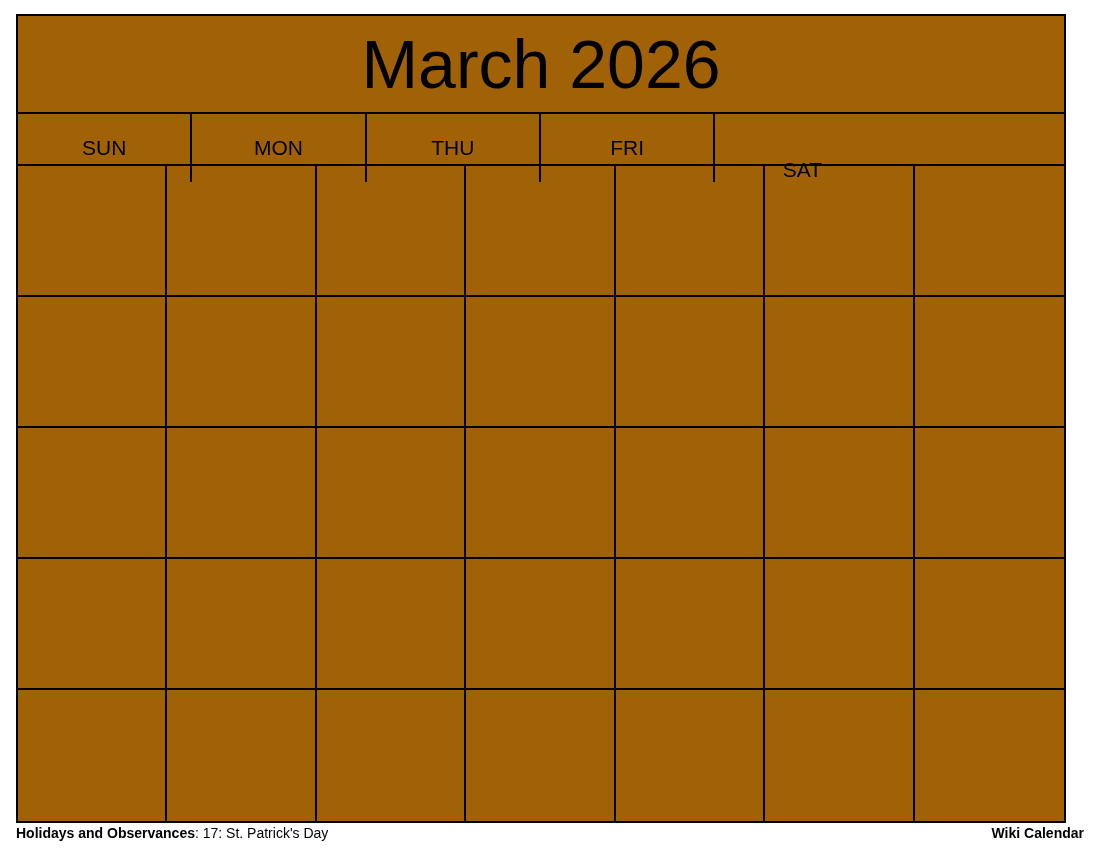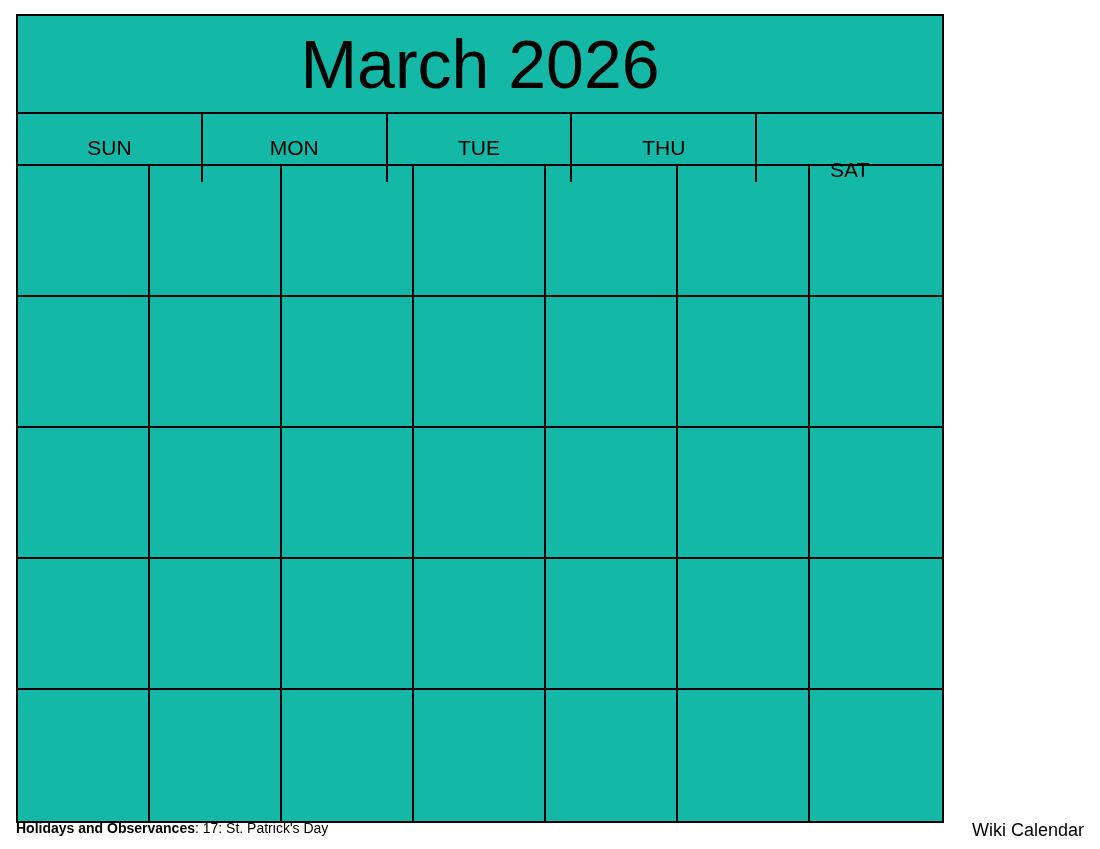--- a/index.html
+++ b/index.html
@@ -17,44 +17,44 @@
 
   .page {
     position: relative;
     width: 1100px;
     height: 849px;
     box-sizing: border-box;
     padding: 14px 16px 0 16px;
   }
 
   .calendar {
-    width: 928px;
+    width: 1050px;
     border: 2px solid #000000;
     box-sizing: border-box;
-    background: #14b8a6;
+    background: #a16207;
   }
 
   .title-row {
     height: 96px;
     border-bottom: 2px solid #000000;
     display: flex;
     align-items: center;
     justify-content: center;
   }
   .title {
     font-size: 68px;
     font-weight: 400;
     letter-spacing: 0px;
     line-height: 1;
     font-family: "Liberation Sans", sans-serif;
   }
 
   .weekday-row {
     display: grid;
-    grid-template-columns: repeat(5, 1fr);
+    grid-template-columns: repeat(6, 1fr);
     height: 50px;
     border-bottom: 2px solid #000000;
     text-align: right;
   }
   .weekday {
     display: flex;
     align-items: center;
     justify-content: center;
     font-size: 21px;
     border-right: 2px solid #000000;
@@ -85,52 +85,52 @@
     font-size: 18px;
     line-height: 1;
   }
 
   .footer {
     position: absolute;
     left: 16px;
     right: 16px;
     bottom: 8px;
     display: flex;
-    align-items: flex-start;
+    align-items: flex-end;
     justify-content: space-between;
     font-size: 14px;
   }
   .holidays {
     font-size: 14px;
   }
   .holidays .label {
     font-weight: bold;
   }
   .brand {
-    font-size: 18px;
-    font-weight: normal;
+    font-size: 14px;
+    font-weight: bold;
     white-space: nowrap;
   }
 </style>
 </head>
 <body>
 
 <div class="page">
 
   <div class="calendar">
 
     <div class="title-row">
       <div class="title">March 2026</div>
     </div>
 
     <div class="weekday-row">
       <div class="weekday">SUN</div>
       <div class="weekday">MON</div>
-      <div class="weekday">TUE</div>
       <div class="weekday">THU</div>
+      <div class="weekday">FRI</div>
       <div class="weekday">SAT</div>
     </div>
 
     <div class="weeks">
 
       <div class="week">
         <div class="day-cell"><span class="day-number"></span></div>
         <div class="day-cell"><span class="day-number"></span></div>
         <div class="day-cell"><span class="day-number"></span></div>
         <div class="day-cell"><span class="day-number"></span></div>

